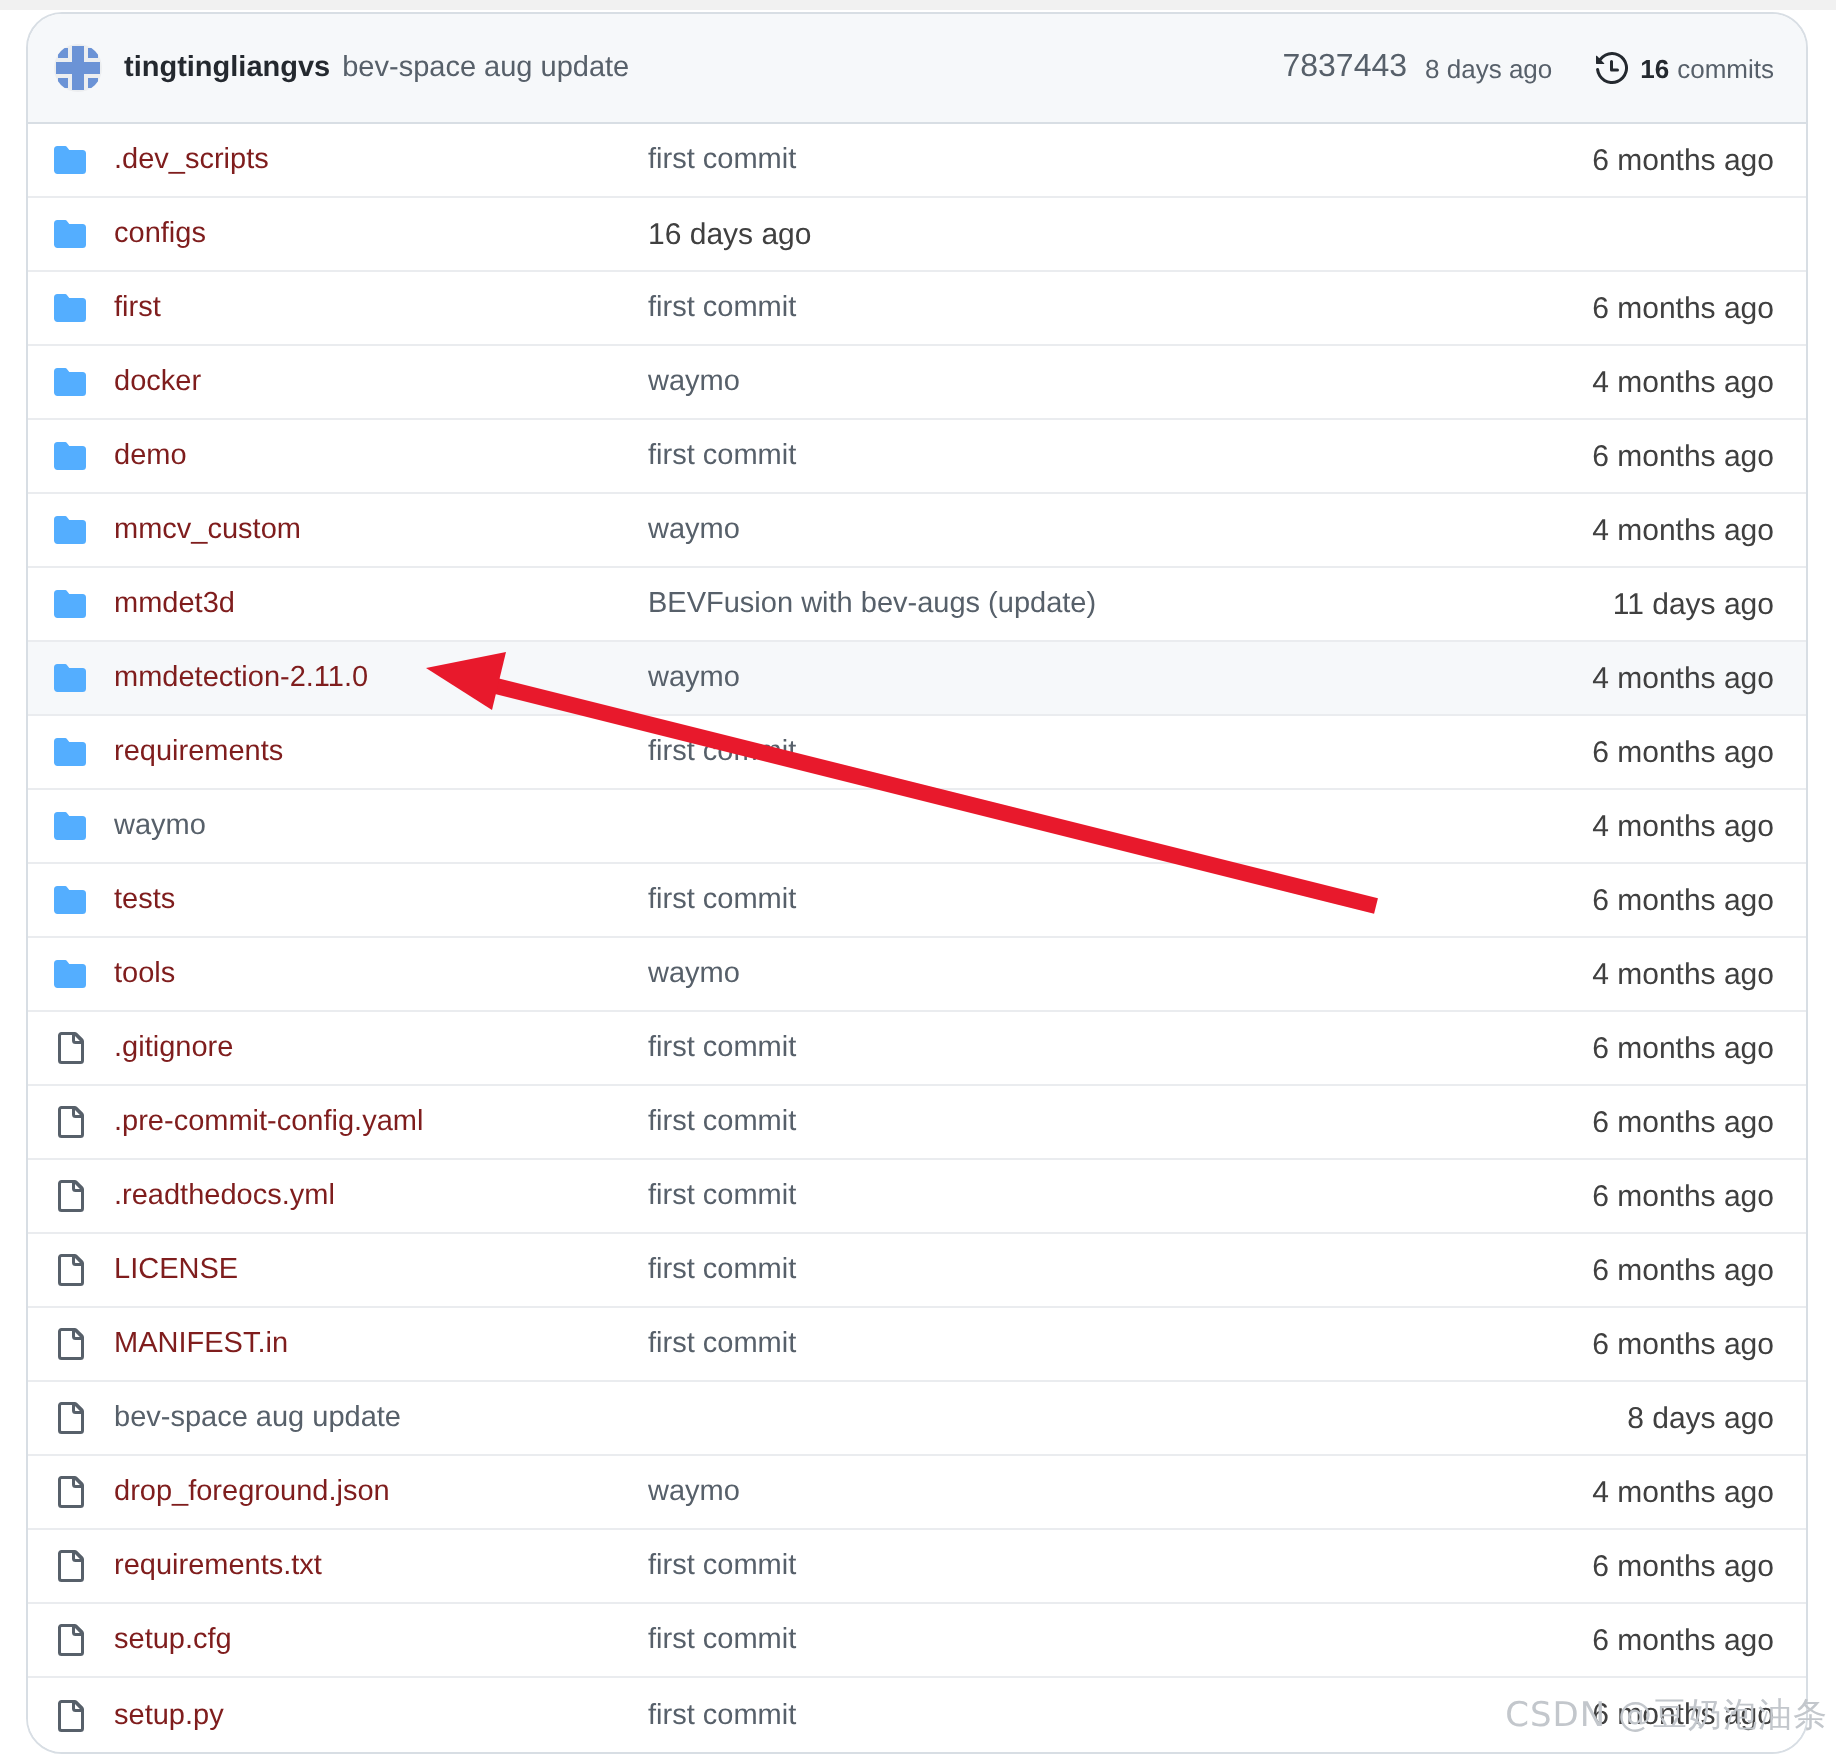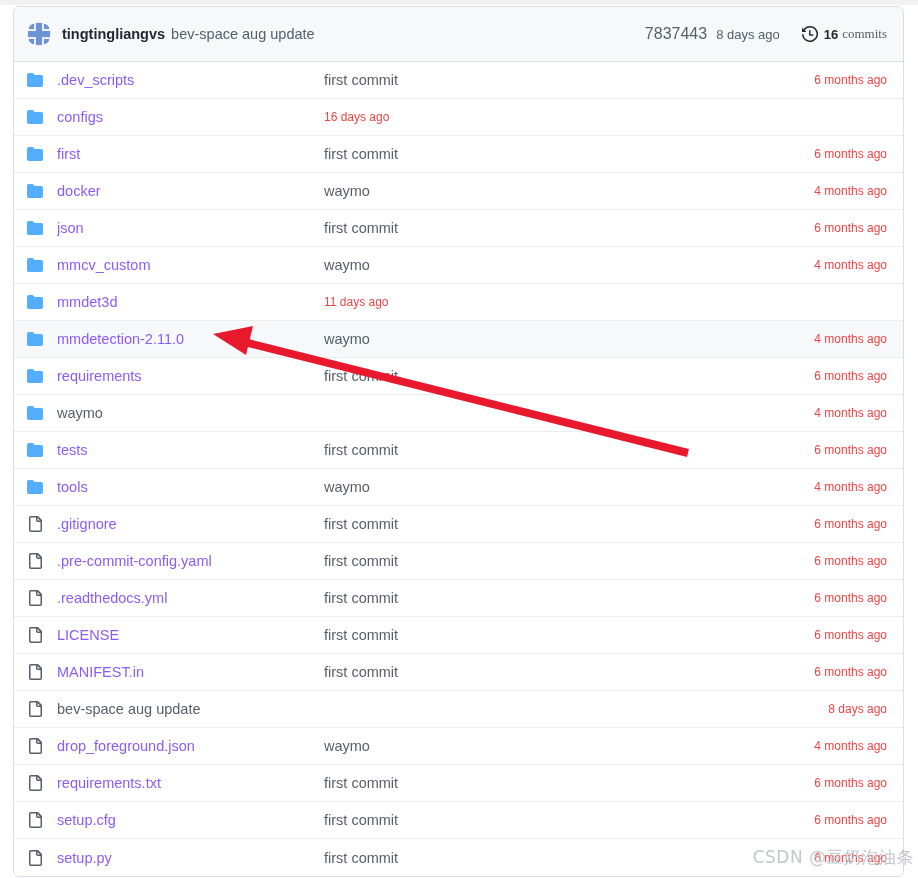--- a/index.html
+++ b/index.html
@@ -32,21 +32,21 @@
     height: 5px;
     background: #f1f1f1;
   }
 
   .file-card {
     position: absolute;
     left: 13px;
     top: 6px;
     width: 891px;
     border: 1px solid #d8dee4;
-    border-radius: 6px;
+    border-radius: 18px;
     background: #ffffff;
     box-sizing: border-box;
     overflow: hidden;
   }
 
   
   .card-header {
     display: flex;
     align-items: center;
     background: #f6f8fa;
@@ -125,21 +125,20 @@
   }
   .commits-count {
     font-size: 13px;
     color: #24292f;
     font-weight: 600;
   }
   .commits-word {
     font-size: 13px;
     color: #57606a;
     margin-left: 4px;
-    font-family: Liberation Serif, serif;
   }
 
   
   .row {
     display: flex;
     align-items: center;
     height: 37px;
     border-bottom: 1px solid #eaecef;
     padding-left: 13px;
     padding-right: 16px;
@@ -152,36 +151,36 @@
   .row-icon {
     width: 16px;
     height: 16px;
     flex: 0 0 auto;
     margin-right: 14px;
     display: block;
   }
 
   .row-name {
     font-size: 14.5px;
-    color: #8b5cf6;
+    color: #7f1d1d;
     width: 267px;
     flex: 0 0 auto;
     white-space: nowrap;
     overflow: hidden;
   }
   .row-msg {
     font-size: 14.5px;
     color: #57606a;
     flex: 1 1 auto;
     white-space: nowrap;
     overflow: hidden;
   }
   .row-time {
-    font-size: 12px;
-    color: #ef4444;
+    font-size: 15px;
+    color: #404040;
     flex: 0 0 auto;
     text-align: right;
     white-space: nowrap;
   }
 
   
   .annotation-layer {
     position: absolute;
     left: 0;
     top: 0;
@@ -276,41 +275,42 @@
           <span class="row-name">docker</span>
           <span class="row-msg">waymo</span>
           <span class="row-time">4 months ago</span>
         </div>
         <div class="row">
           <span style="display: flex;">
             <svg class="row-icon" viewBox="0 0 16 16" aria-hidden="true">
               <path fill="#54aeff" d="M1.75 1A1.75 1.75 0 000 2.75v10.5C0 14.216.784 15 1.75 15h12.5A1.75 1.75 0 0016 13.25v-8.5A1.75 1.75 0 0014.25 3h-6.5a.25.25 0 01-.2-.1l-.9-1.2c-.33-.44-.85-.7-1.4-.7h-3.5z"></path>
             </svg>
           </span>
-          <span class="row-name">json</span>
+          <span class="row-name">demo</span>
           <span class="row-msg">first commit</span>
           <span class="row-time">6 months ago</span>
         </div>
         <div class="row">
           <span style="display: flex;">
             <svg class="row-icon" viewBox="0 0 16 16" aria-hidden="true">
               <path fill="#54aeff" d="M1.75 1A1.75 1.75 0 000 2.75v10.5C0 14.216.784 15 1.75 15h12.5A1.75 1.75 0 0016 13.25v-8.5A1.75 1.75 0 0014.25 3h-6.5a.25.25 0 01-.2-.1l-.9-1.2c-.33-.44-.85-.7-1.4-.7h-3.5z"></path>
             </svg>
           </span>
           <span class="row-name">mmcv_custom</span>
           <span class="row-msg">waymo</span>
           <span class="row-time">4 months ago</span>
         </div>
         <div class="row">
           <span style="display: flex;">
             <svg class="row-icon" viewBox="0 0 16 16" aria-hidden="true">
               <path fill="#54aeff" d="M1.75 1A1.75 1.75 0 000 2.75v10.5C0 14.216.784 15 1.75 15h12.5A1.75 1.75 0 0016 13.25v-8.5A1.75 1.75 0 0014.25 3h-6.5a.25.25 0 01-.2-.1l-.9-1.2c-.33-.44-.85-.7-1.4-.7h-3.5z"></path>
             </svg>
           </span>
           <span class="row-name">mmdet3d</span>
+          <span class="row-msg">BEVFusion with bev-augs (update)</span>
           <span class="row-time">11 days ago</span>
         </div>
         <div class="row highlight">
           <span style="display: flex;">
             <svg class="row-icon" viewBox="0 0 16 16" aria-hidden="true">
               <path fill="#54aeff" d="M1.75 1A1.75 1.75 0 000 2.75v10.5C0 14.216.784 15 1.75 15h12.5A1.75 1.75 0 0016 13.25v-8.5A1.75 1.75 0 0014.25 3h-6.5a.25.25 0 01-.2-.1l-.9-1.2c-.33-.44-.85-.7-1.4-.7h-3.5z"></path>
             </svg>
           </span>
           <span class="row-name">mmdetection-2.11.0</span>
           <span class="row-msg">waymo</span>

